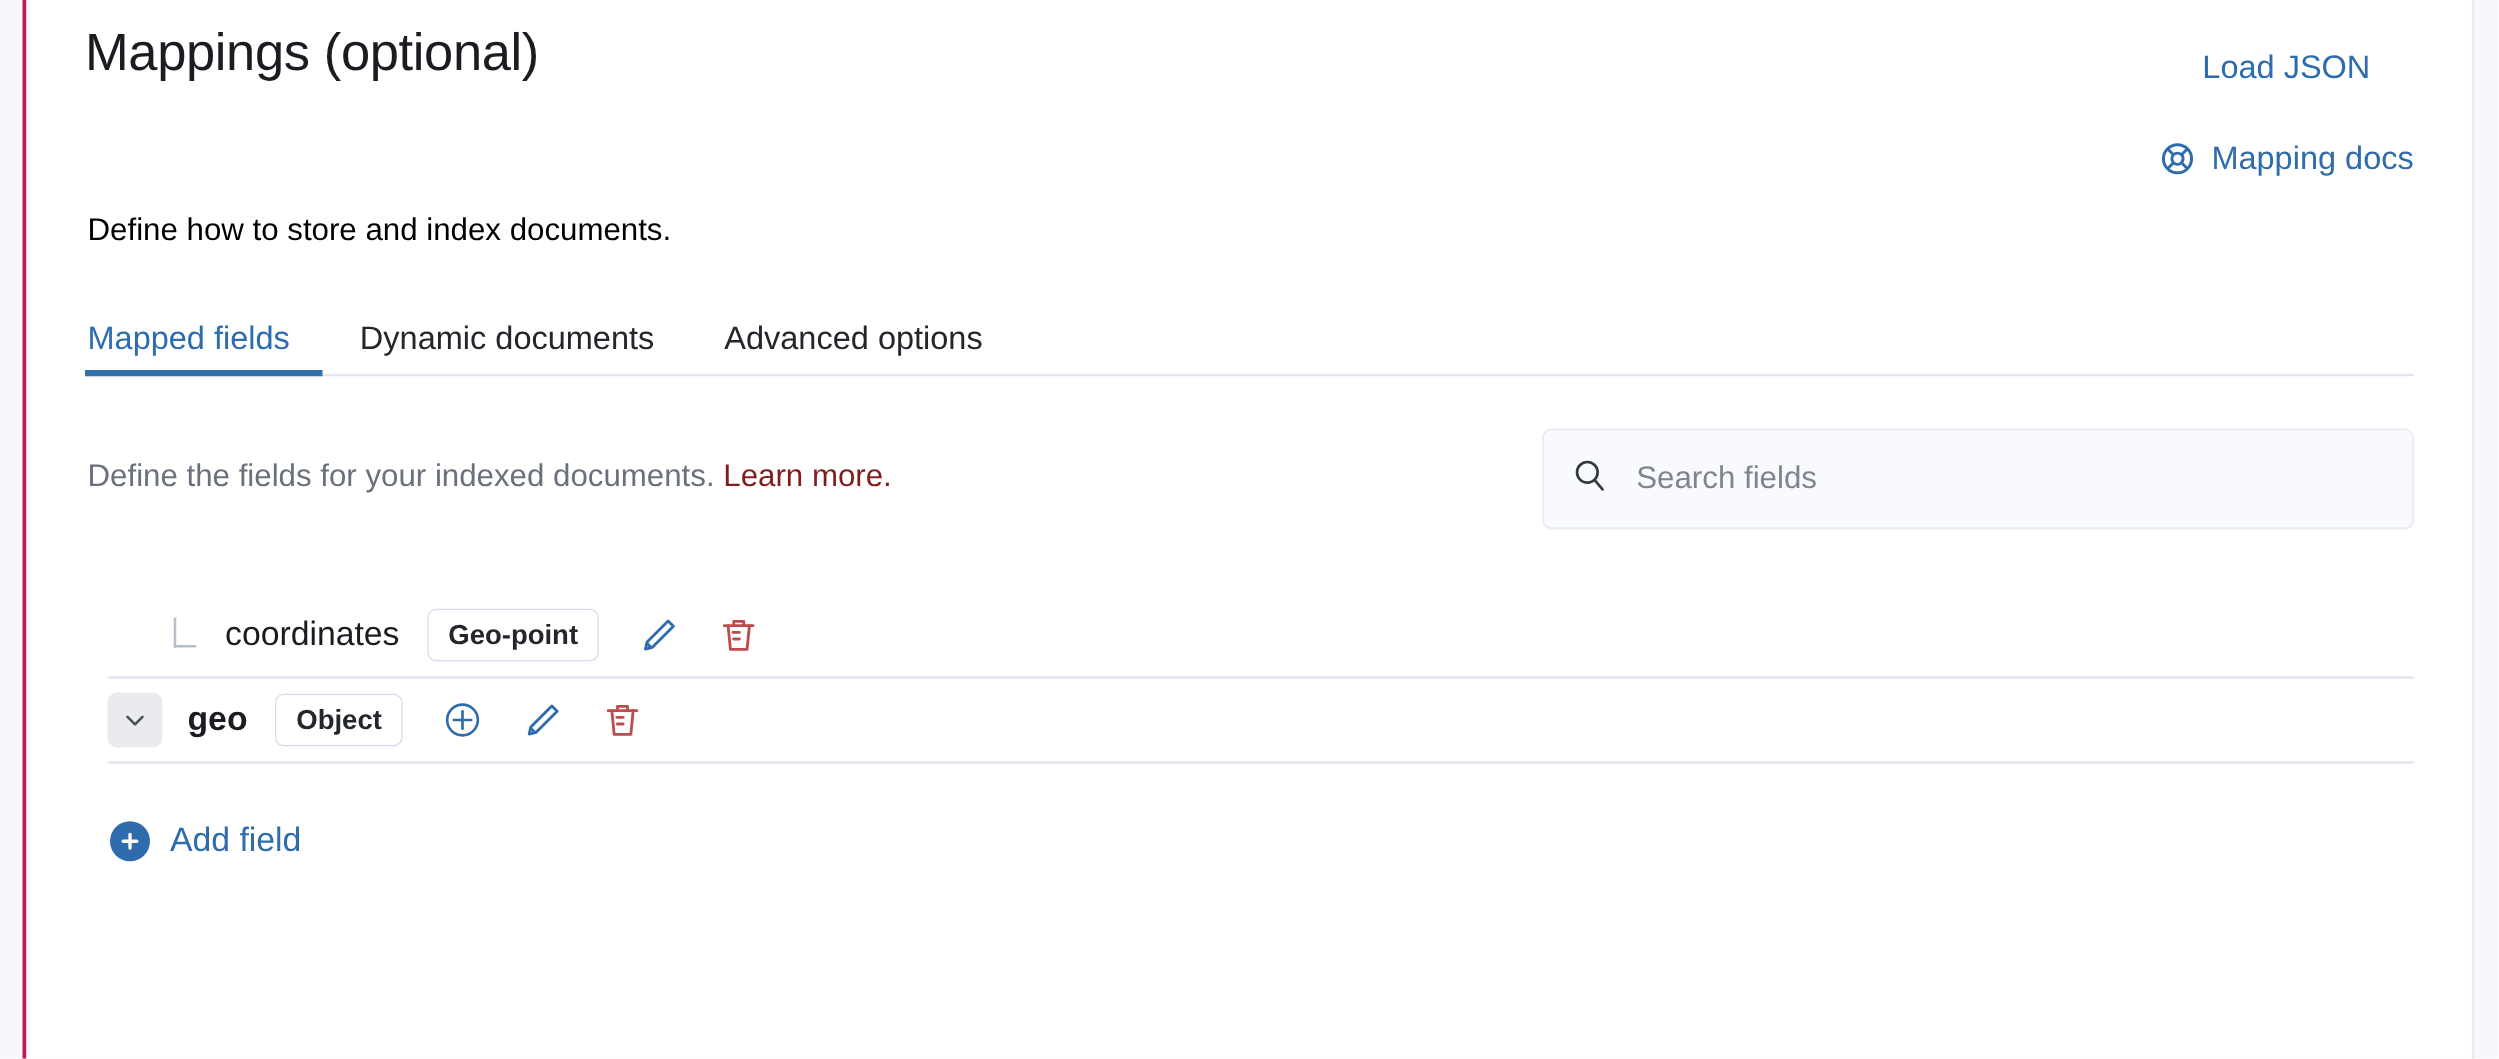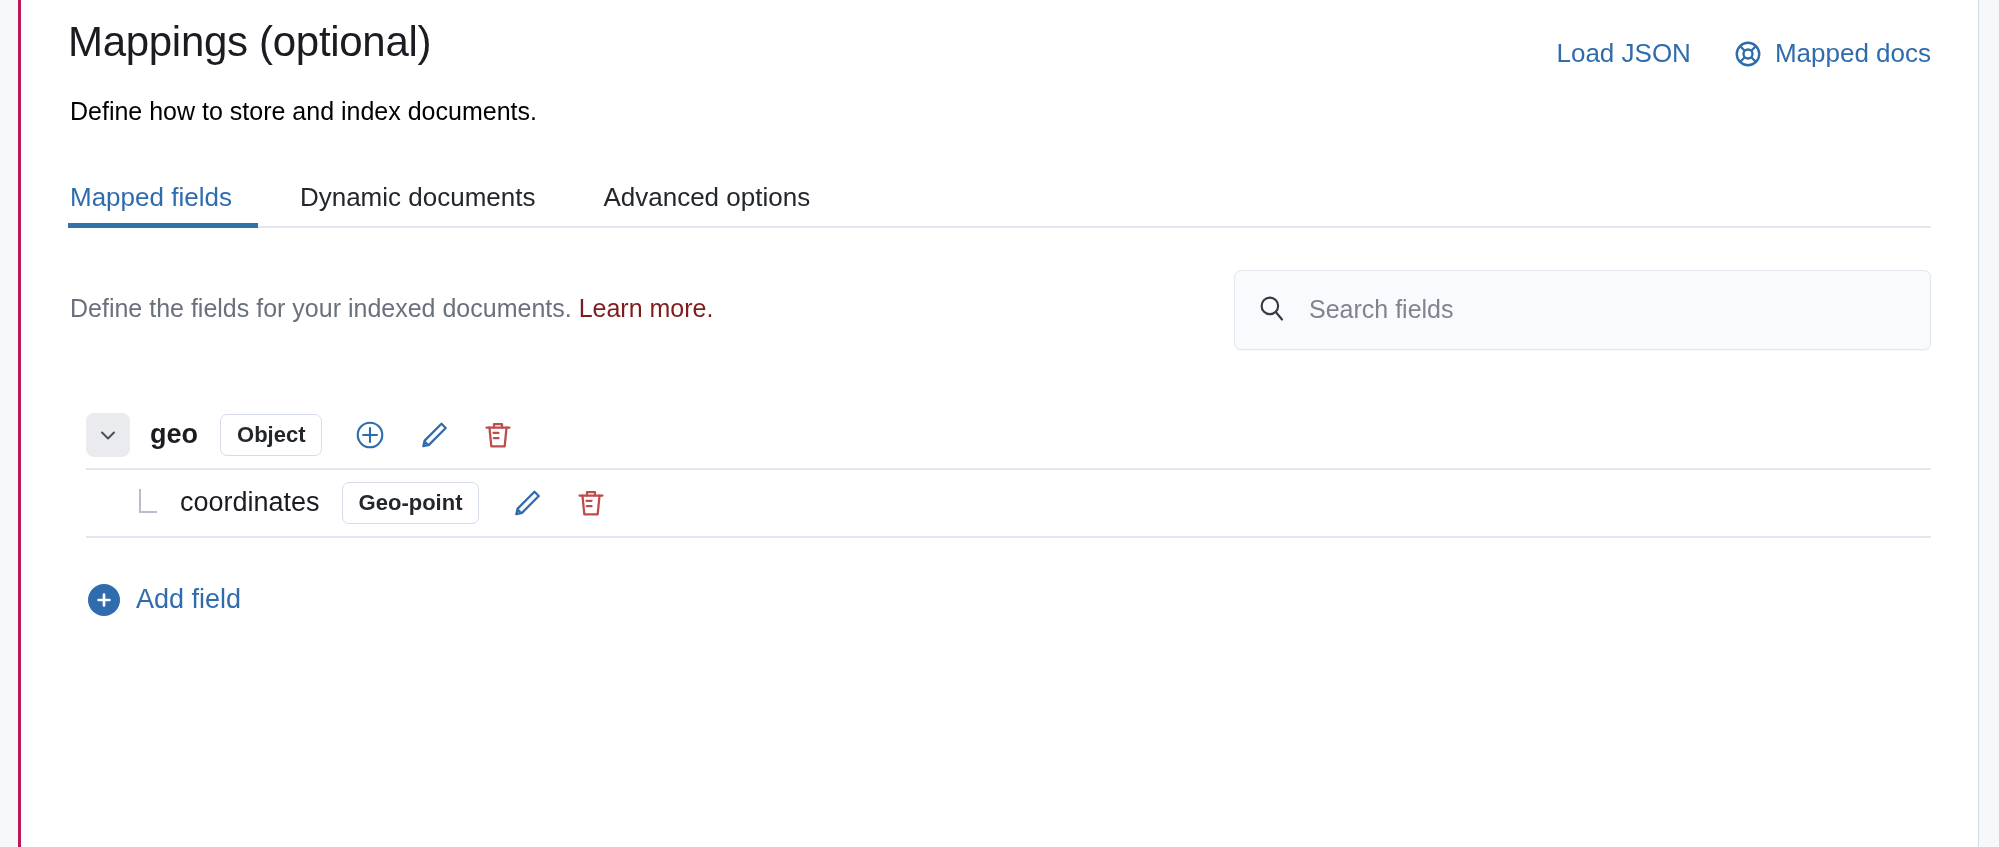--- a/index.html
+++ b/index.html
@@ -57,20 +57,21 @@
     letter-spacing: -0.3px;
     line-height: 1.15;
     margin: 0;
     white-space: nowrap;
   }
   .header-actions {
     display: flex;
     align-items: center;
     gap: 42px;
     padding-top: 20px;
+    flex-direction: column;
   }
   .hdr-link {
     font-size: 26px;
     color: #2f6cad;
     text-decoration: none;
     white-space: nowrap;
     cursor: pointer;
     display: inline-flex;
     align-items: center;
     gap: 12px;
@@ -81,21 +82,21 @@
     font-size: 25px;
     color: #000000;
     margin: 26px 0 0 2px;
     line-height: 1.3;
   }
 
   
   .tabs {
     display: flex;
     align-items: flex-end;
-    gap: 16px;
+    gap: 4px;
     margin-top: 38px;
     border-bottom: 2px solid #e4e7f0;
     height: 60px;
   }
   .tab {
     font-size: 26px;
     color: #23262b;
     padding: 0 26px 16px 26px;
     cursor: pointer;
     white-space: nowrap;
@@ -306,21 +307,21 @@
             <span>
               <svg class="lifebuoy" width="30" height="30" viewBox="0 0 24 24" fill="none" stroke="#2f6cad" stroke-width="1.9">
                 <circle cx="12" cy="12" r="9"></circle>
                 <circle cx="12" cy="12" r="3.6"></circle>
                 <line x1="5.6" y1="5.6" x2="9.4" y2="9.4"></line>
                 <line x1="14.6" y1="14.6" x2="18.4" y2="18.4"></line>
                 <line x1="18.4" y1="5.6" x2="14.6" y2="9.4"></line>
                 <line x1="9.4" y1="14.6" x2="5.6" y2="18.4"></line>
               </svg>
             </span>
-            <span>Mapped docs</span>
+            <span>Mapping docs</span>
           </a>
         </div>
       </div>
 
       <p class="subtitle">Define how to store and index documents.</p>
 
       
       <div class="tabs">
         <button class="tab active">Mapped fields</button>
         <button class="tab">Dynamic documents</button>
@@ -341,61 +342,61 @@
               <line x1="15.2" y1="15.4" x2="20" y2="21.2" stroke-linecap="round"></line>
             </svg>
           </span>
           <input class="search-input" type="text" placeholder="Search fields" style="">
         </div>
       </div>
 
       
       <div class="field-list">
 
+        <div class="field-row child last">
+          <span class="tree-elbow"></span>
+          <span class="field-name">coordinates</span>
+          <span class="type-badge">Geo-point</span>
+
+          <div class="row-actions">
+            <button class="icon-btn">
+              <svg width="32" height="32" viewBox="0 0 24 24" fill="none" stroke="#2f6cad" stroke-width="1.7" stroke-linejoin="round">
+                <path d="M17.6 3.6 L20.8 6.8 L8.2 19.4 L4 20.4 L5 16.2 Z"></path>
+                <line x1="4.6" y1="16.6" x2="7.8" y2="19.8"></line>
+              </svg>
+            </button>
+            <button class="icon-btn">
+              <svg width="32" height="32" viewBox="0 0 24 24" fill="none" stroke="#bd4c4c" stroke-width="1.7" stroke-linecap="round" stroke-linejoin="round">
+                <line x1="3.4" y1="6.4" x2="20.6" y2="6.4"></line>
+                <path d="M9 6.4 V3.8 H15 V6.4"></path>
+                <path d="M5.6 6.4 L7 20.6 H17 L18.4 6.4"></path>
+                <line x1="8.6" y1="10.4" x2="12.4" y2="10.4"></line>
+                <line x1="8.9" y1="14.4" x2="12.4" y2="14.4"></line>
+              </svg>
+            </button>
+          </div>
+        </div>
+
         <div class="field-row">
           <button class="collapse-btn">
             <svg width="24" height="24" viewBox="0 0 24 24" fill="none" stroke="#4b5159" stroke-width="2.1" stroke-linecap="round" stroke-linejoin="round">
               <polyline points="6,9.5 12,15.5 18,9.5"></polyline>
             </svg>
           </button>
           <span class="field-name bold">geo</span>
           <span class="type-badge">Object</span>
 
           <div class="row-actions">
             <button class="icon-btn">
               <svg width="32" height="32" viewBox="0 0 24 24" fill="none" stroke="#2f6cad" stroke-width="1.6">
                 <circle cx="12" cy="12" r="9.2"></circle>
                 <line x1="12" y1="6.8" x2="12" y2="17.2" stroke-linecap="round"></line>
                 <line x1="6.8" y1="12" x2="17.2" y2="12" stroke-linecap="round"></line>
               </svg>
             </button>
-            <button class="icon-btn">
-              <svg width="32" height="32" viewBox="0 0 24 24" fill="none" stroke="#2f6cad" stroke-width="1.7" stroke-linejoin="round">
-                <path d="M17.6 3.6 L20.8 6.8 L8.2 19.4 L4 20.4 L5 16.2 Z"></path>
-                <line x1="4.6" y1="16.6" x2="7.8" y2="19.8"></line>
-              </svg>
-            </button>
-            <button class="icon-btn">
-              <svg width="32" height="32" viewBox="0 0 24 24" fill="none" stroke="#bd4c4c" stroke-width="1.7" stroke-linecap="round" stroke-linejoin="round">
-                <line x1="3.4" y1="6.4" x2="20.6" y2="6.4"></line>
-                <path d="M9 6.4 V3.8 H15 V6.4"></path>
-                <path d="M5.6 6.4 L7 20.6 H17 L18.4 6.4"></path>
-                <line x1="8.6" y1="10.4" x2="12.4" y2="10.4"></line>
-                <line x1="8.9" y1="14.4" x2="12.4" y2="14.4"></line>
-              </svg>
-            </button>
-          </div>
-        </div>
-
-        <div class="field-row child last">
-          <span class="tree-elbow"></span>
-          <span class="field-name">coordinates</span>
-          <span class="type-badge">Geo-point</span>
-
-          <div class="row-actions">
             <button class="icon-btn">
               <svg width="32" height="32" viewBox="0 0 24 24" fill="none" stroke="#2f6cad" stroke-width="1.7" stroke-linejoin="round">
                 <path d="M17.6 3.6 L20.8 6.8 L8.2 19.4 L4 20.4 L5 16.2 Z"></path>
                 <line x1="4.6" y1="16.6" x2="7.8" y2="19.8"></line>
               </svg>
             </button>
             <button class="icon-btn">
               <svg width="32" height="32" viewBox="0 0 24 24" fill="none" stroke="#bd4c4c" stroke-width="1.7" stroke-linecap="round" stroke-linejoin="round">
                 <line x1="3.4" y1="6.4" x2="20.6" y2="6.4"></line>
                 <path d="M9 6.4 V3.8 H15 V6.4"></path>

